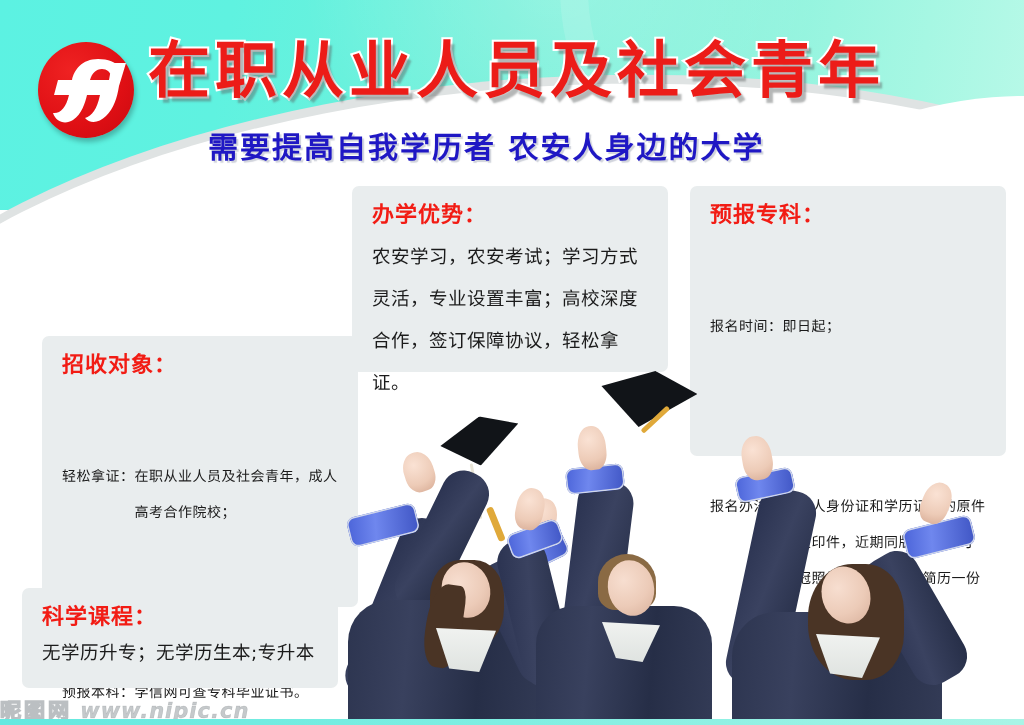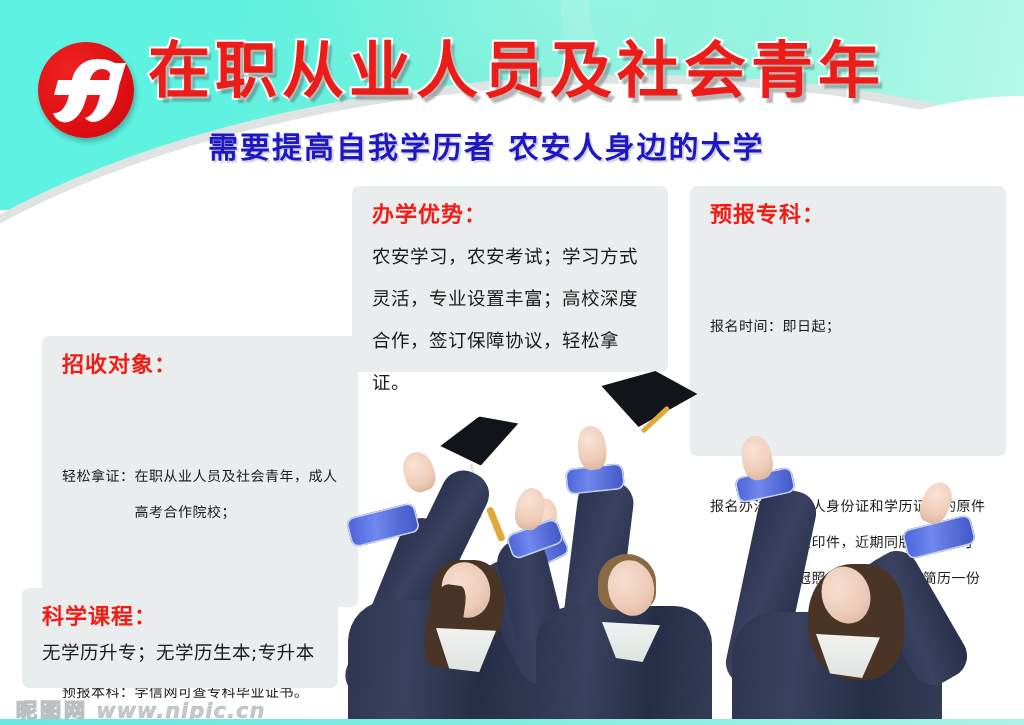--- a/index.html
+++ b/index.html
@@ -149,21 +149,21 @@
   }
   .cap{position:absolute;}
   .cap .board{
     position:absolute;width:100%;height:100%;
     background:#111418;
   }
   .tassel{position:absolute;background:#d9a227;width:3px;border-radius:2px;}
 
   
   .watermark{
-    position:absolute;left:16px;top:694px;
+    position:absolute;left:0;top:694px;
     font-size:21px;font-style:italic;font-weight:bold;
     color:rgba(150,156,160,.55);
     letter-spacing:1px;
     font-family:"DejaVu Sans","Liberation Sans",sans-serif;
     white-space:nowrap;
     -webkit-text-stroke:.5px rgba(120,126,130,.35);
   }
   .wm-cn{
     font-style:normal;letter-spacing:3px;
     color:rgba(255,255,255,.01);

